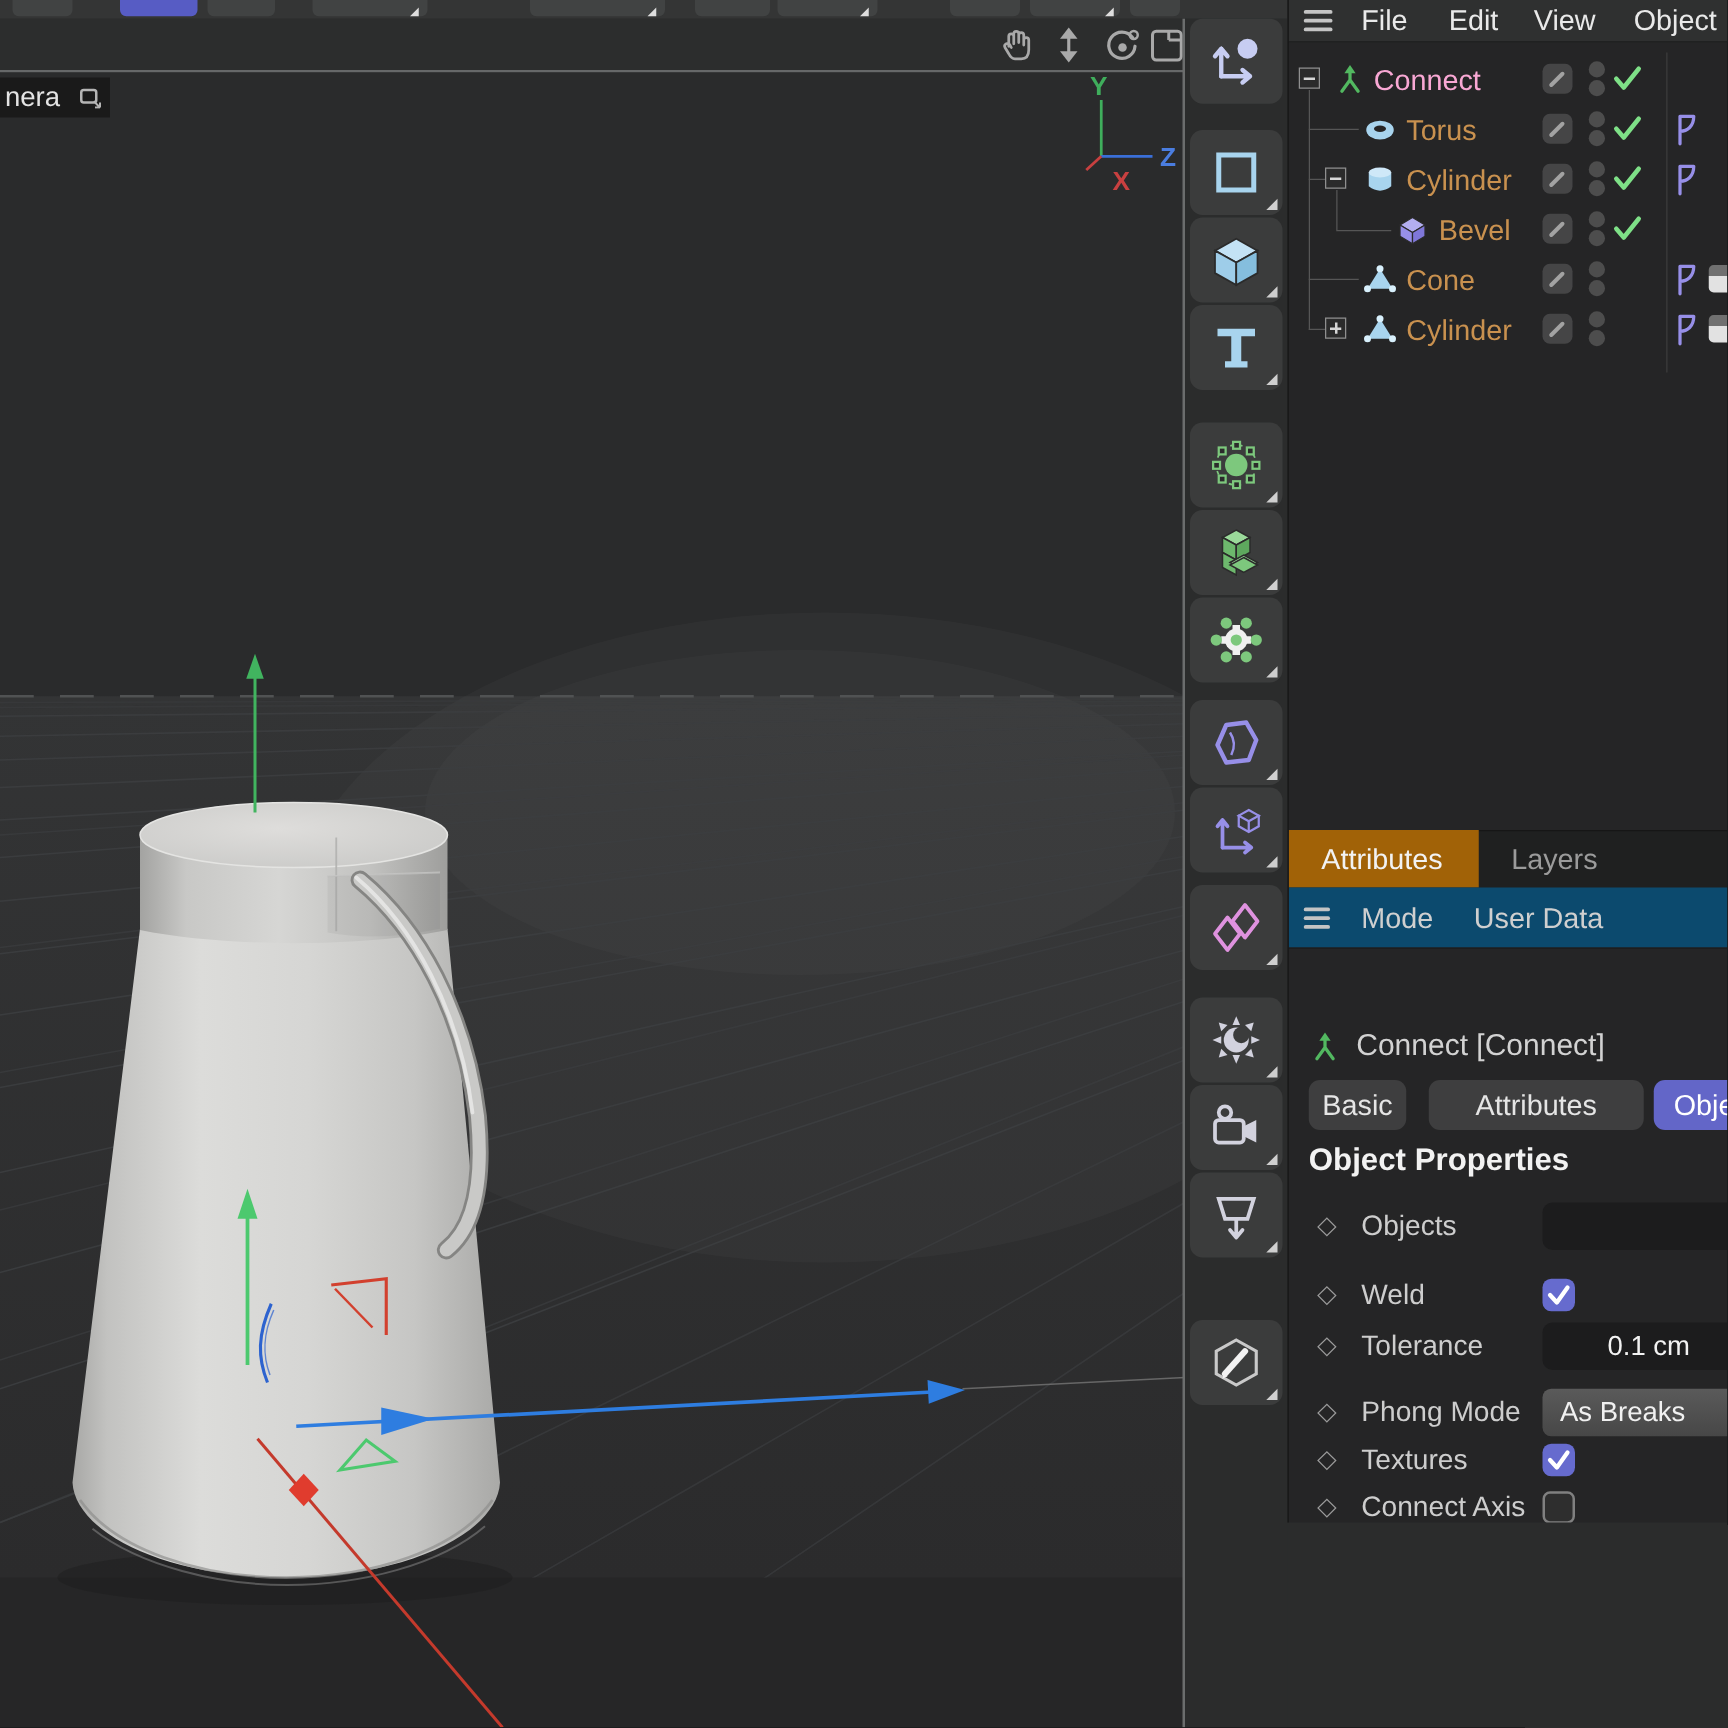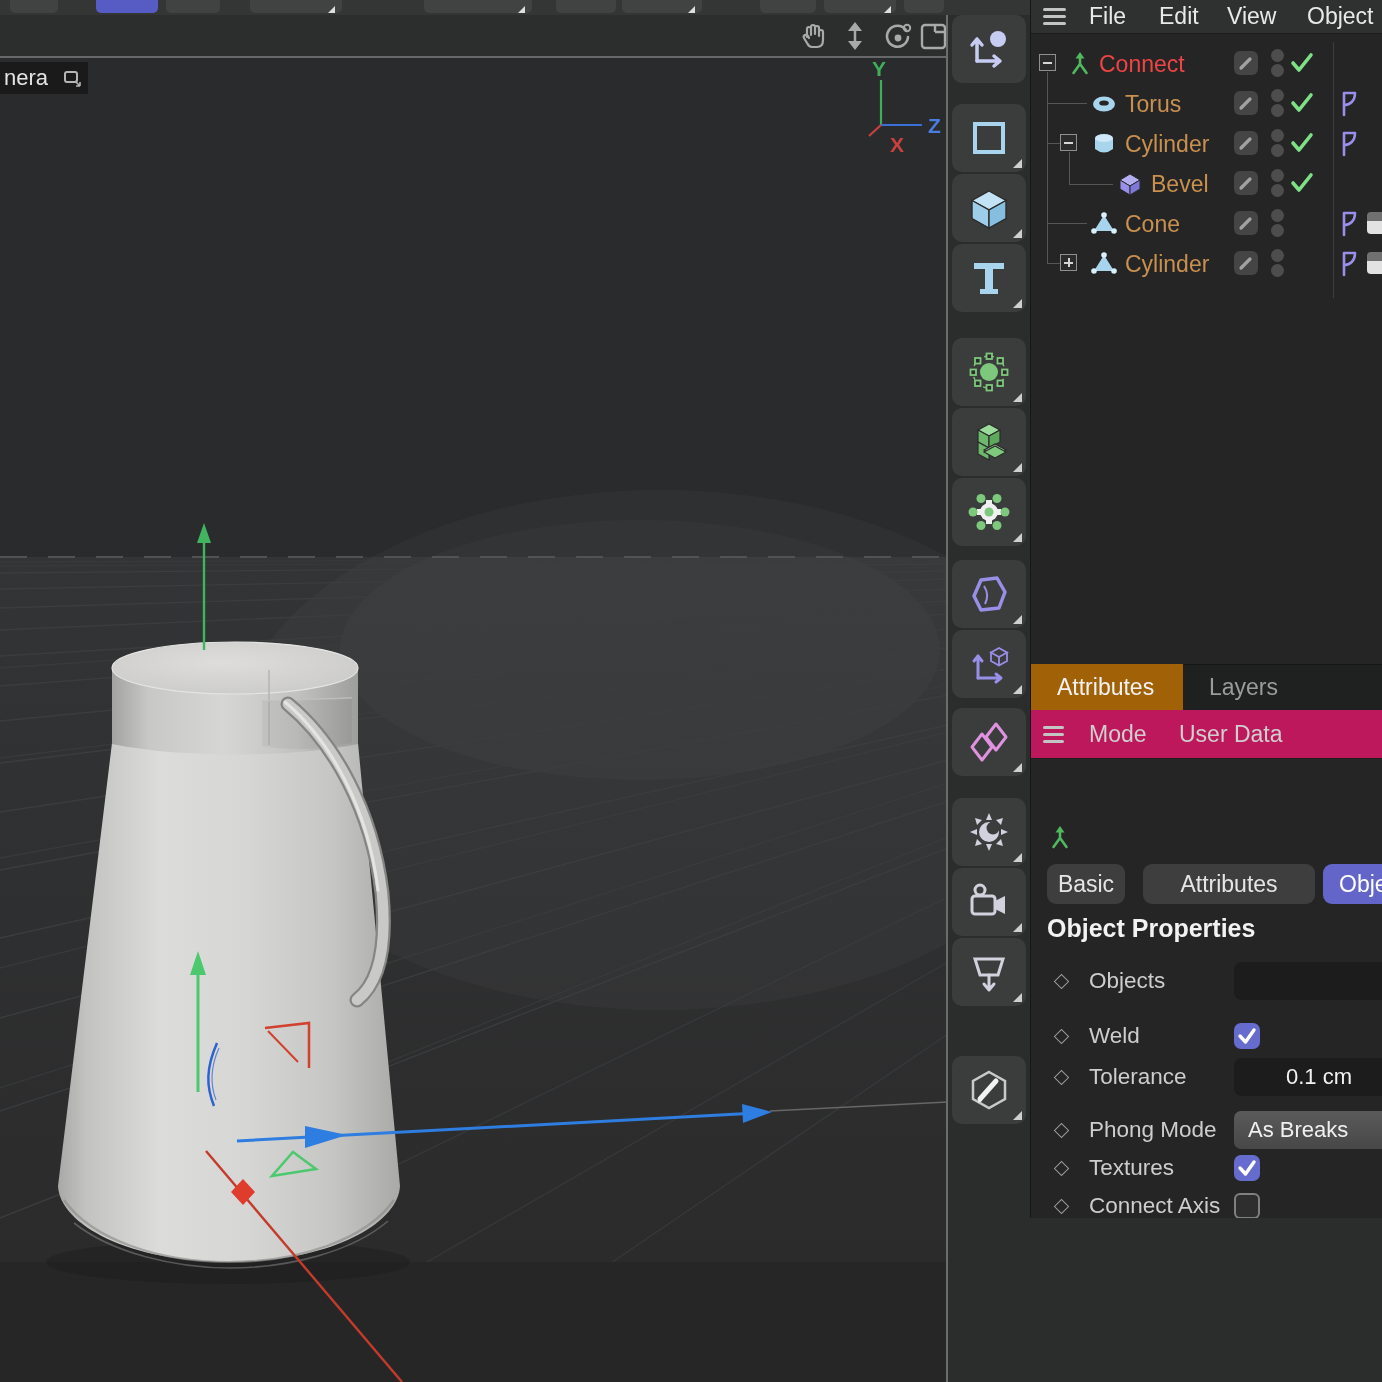--- a/index.html
+++ b/index.html
@@ -29,36 +29,36 @@
   .tbtn{position:absolute;left:952px;width:74px;height:68px;background:#3b3c3c;border-radius:10px;cursor:pointer;}
   .tbtn svg{display:block;margin:12px auto 0;}
   .tbtn.fly::after{content:"";position:absolute;right:4px;bottom:4px;width:0;height:0;
      border-left:9px solid transparent;border-bottom:9px solid #cfcfcf;}
   
   #right-panel{left:1030px;top:0;width:352px;height:1218px;background:#252526;overflow:hidden;border-left:1px solid #161616;box-sizing:border-box;}
   #om-menubar{position:absolute;left:0;top:0;width:352px;height:33px;background:#2f3030;border-bottom:1px solid #1c1c1c;}
   .mitem{position:absolute;top:0;line-height:33px;font-size:23px;color:#e9e9e9;cursor:pointer;}
   .hbar{position:absolute;height:3px;background:#c4c4c4;border-radius:2px;}
   .olabel{position:absolute;font-size:23px;line-height:26px;color:#c9914f;cursor:pointer;white-space:nowrap;}
-  .olabel.sel{color:#ef4444;}
+  .olabel.sel{color:#f9a8d4;}
   .expander{position:absolute;width:17px;height:17px;background:#2b2b2b;border:1px solid #8f8f8f;box-sizing:border-box;cursor:pointer;}
   .expander .h{position:absolute;left:3px;top:7px;width:9px;height:1.6px;background:#d6d6d6;}
   .expander .v{position:absolute;left:7px;top:3px;width:1.6px;height:9px;background:#d6d6d6;}
   .tline{position:absolute;background:#565656;}
   .pencil{position:absolute;width:24px;height:24px;background:#454546;border-radius:6px;cursor:pointer;}
   .dot{position:absolute;width:13px;height:13px;border-radius:50%;background:#4d4d4d;cursor:pointer;}
   .tex-tag{position:absolute;width:24px;height:22px;border-radius:4px;cursor:pointer;
      background:linear-gradient(#707070 0 40%,#e2e2e2 40% 100%);}
   #om-divider{position:absolute;left:302px;top:42px;width:1px;height:256px;background:#3d3d3d;}
   
   .amtab-bar{position:absolute;left:0;top:664px;width:352px;height:46px;background:#1f2020;border-top:1px solid #161616;}
   .amtab-active{position:absolute;left:0;top:664px;width:152px;height:46px;background:#a16207;
      color:#f2f2f2;font-size:23px;line-height:46px;padding-left:26px;box-sizing:border-box;cursor:pointer;}
   .amtab-idle{position:absolute;left:178px;top:664px;height:46px;color:#9b9b9b;font-size:23px;line-height:46px;cursor:pointer;}
-  #am-mode-row{position:absolute;left:0;top:710px;width:352px;height:48px;background:#be185d;text-align:right;}
+  #am-mode-row{position:absolute;left:0;top:710px;width:352px;height:48px;background:#0c4a6e;text-align:right;}
   .amlbl{position:absolute;top:0;line-height:48px;font-size:23px;color:#cfcfcf;cursor:pointer;}
   #am-sep{position:absolute;left:0;top:758px;width:352px;height:1px;background:#1d1d1d;}
   #am-search{position:absolute;left:8px;top:766px;width:338px;height:40px;background:#1e1e1f;border-radius:8px;}
   #am-search input{width:100%;height:100%;background:transparent;border:0;outline:0;color:#cfcfcf;
      font-style:italic;font-size:23px;padding:0 0 0 16px;font-family:"Liberation Sans",sans-serif;box-sizing:border-box;}
   #am-search input::placeholder{color:#8a8a8a;}
   #am-title{position:absolute;left:54px;top:816px;height:42px;line-height:42px;font-size:24px;color:#d2d2d2;}
   .secbtn{position:absolute;top:864px;height:40px;border-radius:9px;background:#3e3e3f;color:#e5e5e5;
      font-size:23px;line-height:40px;text-align:center;cursor:pointer;}
   .secbtn.active{background:#6366c8;color:#ffffff;text-align:left;padding-left:16px;box-sizing:border-box;}
@@ -538,20 +538,21 @@
       <span class="amlbl" style="left:58px">Mode</span>
       <span class="amlbl" style="left:148px">User Data</span>
     </div>
     <div id="am-sep"></div>
 
 
     <svg class="abs" style="left:16px;top:824px" width="26" height="26" viewBox="0 0 26 26" fill="none" stroke="#52b860" stroke-width="2.6" stroke-linecap="round">
       <path d="M13,6 V14 M13,14 L6.5,23 M13,14 L19.5,23"></path>
         <polygon points="13,2 8.5,8.5 17.5,8.5" fill="#52b860" stroke="none"></polygon>
     </svg>
+    <div id="am-title">Connect [Connect]</div>
 
     <div class="secbtn" style="left:16px;width:78px">Basic</div>
     <div class="secbtn" style="left:112px;width:172px">Attributes</div>
     <div class="secbtn active" style="left:292px;width:120px">Obje</div>
 
     <div id="props-title">Object Properties</div>
 
     <div class="diamond" style="top:976px"></div>
     <span class="plabel" style="top:966px">Objects</span>
     <div class="pfield" style="top:962px"></div>

